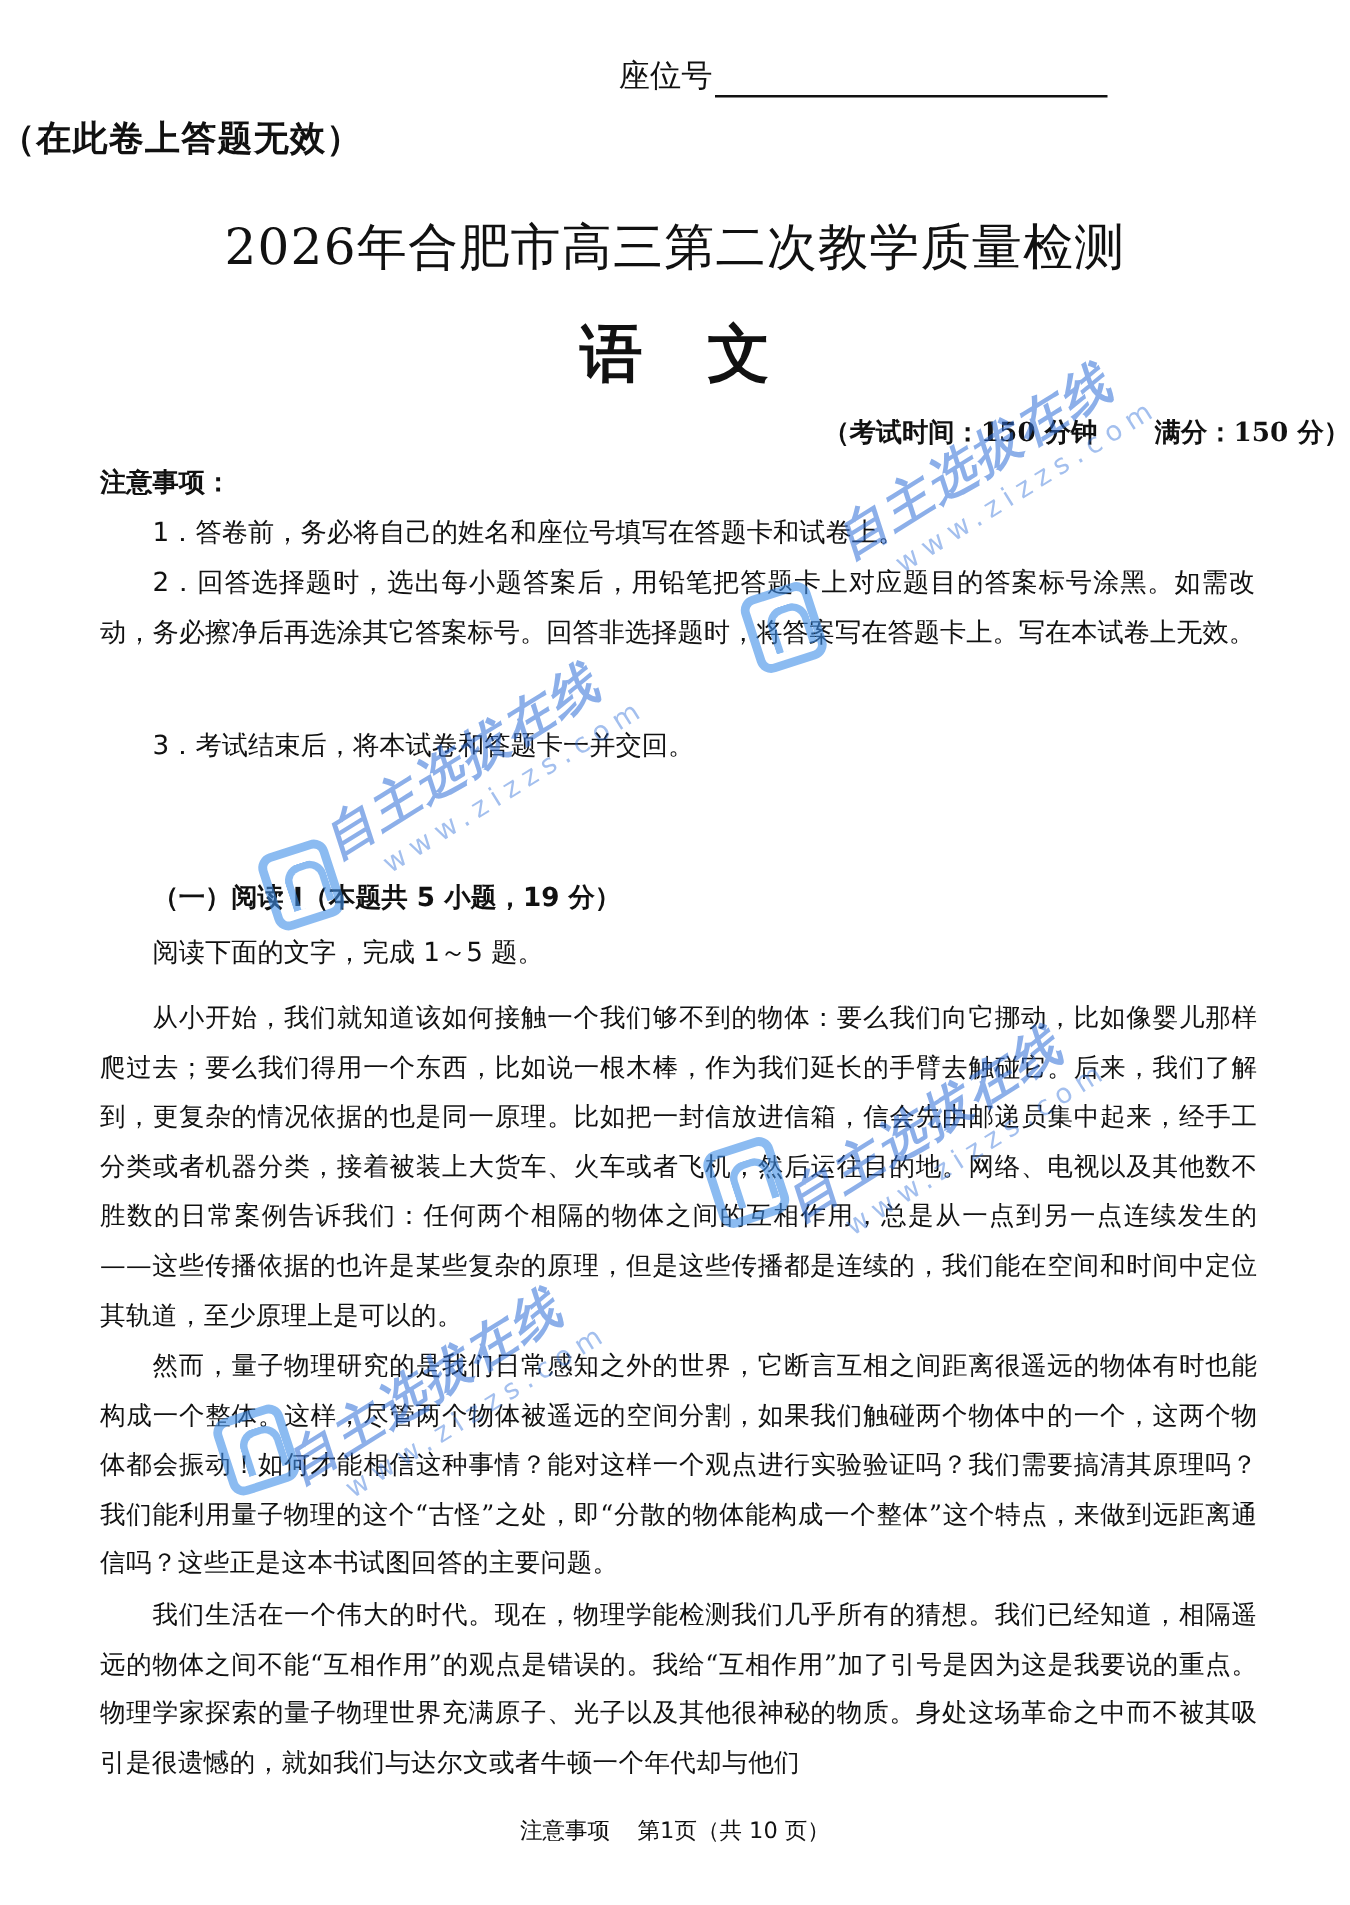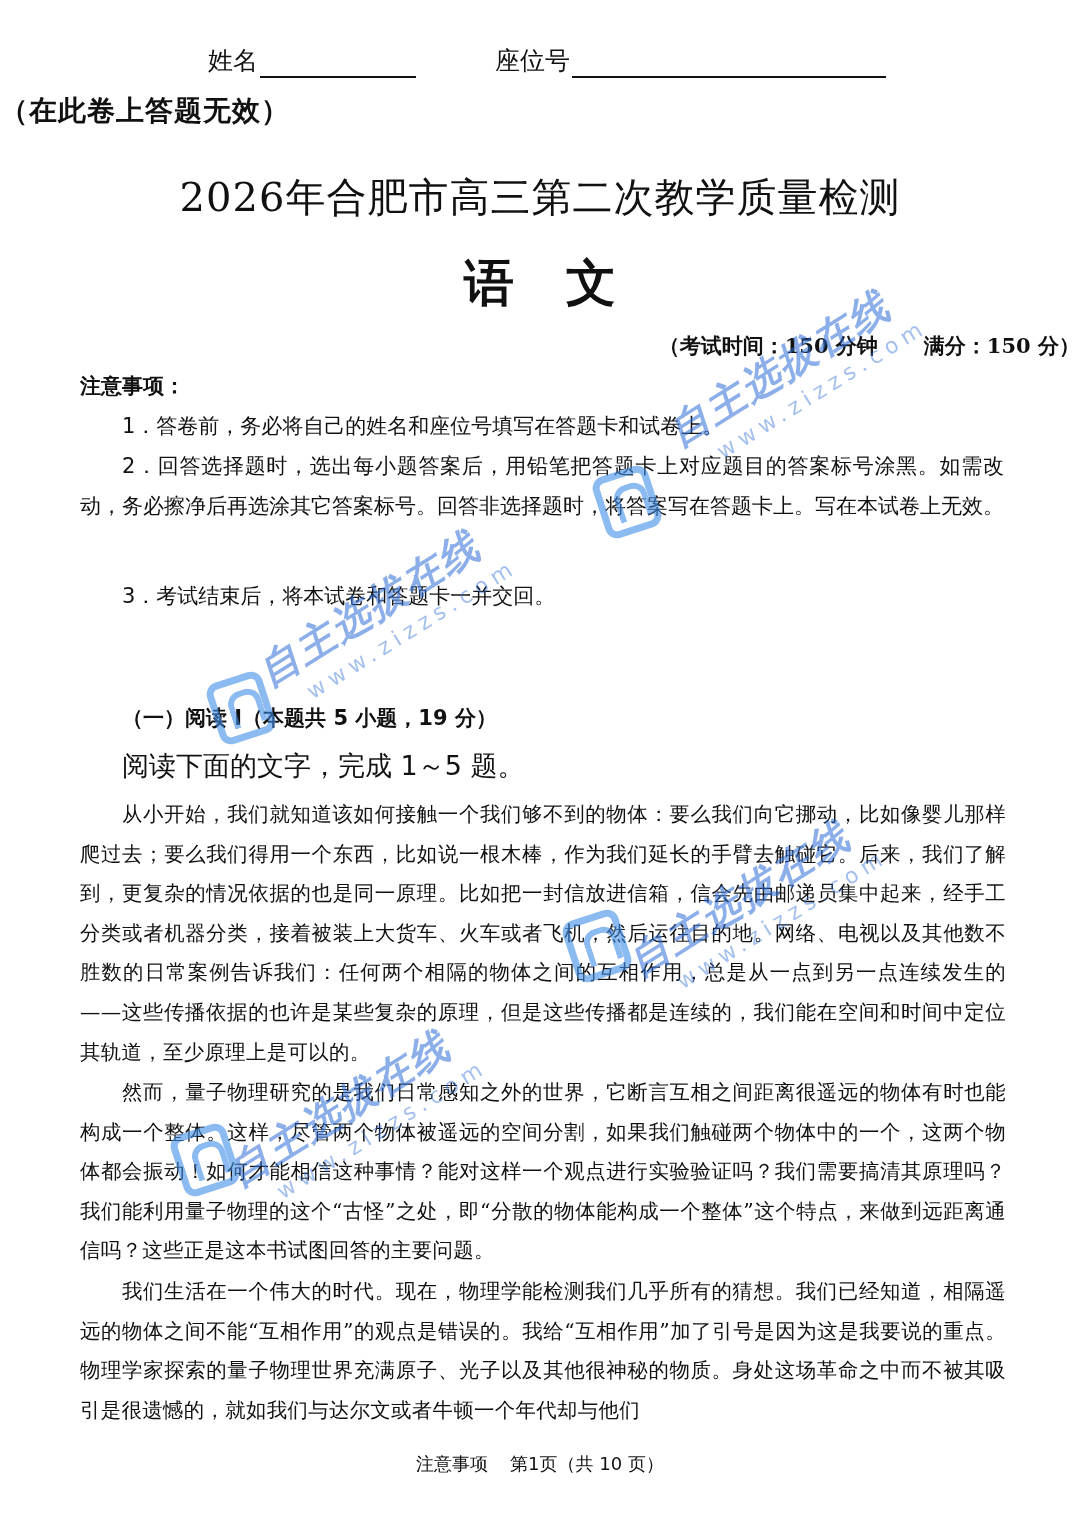--- a/index.html
+++ b/index.html
@@ -29,21 +29,21 @@
     .notice-title { position: absolute; top: 372px; left: 80px; font-family: "DejaVu Sans", sans-serif; font-size: 21px; font-weight: bold; text-align: center; }
 
     .notice { position: absolute; left: 80px; width: 924px; font-family: "DejaVu Sans", sans-serif; font-size: 21px; line-height: 40px; text-align: justify; }
     .notice.n1 { top: 406px; }
     .notice.n2 { top: 446px; }
     .notice.n3 { top: 576px; }
     .notice .indent { display: inline-block; width: 42px; }
 
     .section-heading { position: absolute; top: 652px; left: 80px; font-family: "DejaVu Sans", sans-serif; font-size: 24px; font-weight: bold; }
     .sub-heading { position: absolute; top: 704px; left: 122px; font-family: "DejaVu Sans", sans-serif; font-size: 21px; font-weight: bold; }
-    .instruction { position: absolute; top: 748px; left: 122px; font-family: "DejaVu Sans", sans-serif; font-size: 27px; }
+    .instruction { position: absolute; top: 748px; left: 122px; font-family: "DejaVu Sans", sans-serif; font-size: 21px; }
 
     .passage { position: absolute; left: 80px; width: 926px; font-family: "DejaVu Serif", serif; font-size: 20.4px; line-height: 39.6px; text-align: justify; letter-spacing: 0.35px; }
     .passage p { text-indent: 42px; }
     .passage.p1 { top: 795px; }
     .passage.p2 { top: 1073px; }
     .passage.p3 { top: 1272px; }
 
     .footer { position: absolute; top: 1452px; left: 0; width: 1080px; text-align: center; font-family: "DejaVu Sans", sans-serif; font-size: 18px; }
     .footer .gap { display: inline-block; width: 22px; }
 
@@ -53,24 +53,20 @@
     .wm .wm-url { font-size: 22px; letter-spacing: 6px; display: block; margin-left: 30px; opacity: 0.8; }
     .wm-logo { position: absolute; width: 58px; height: 64px; border: 7px solid #3f8ee8; border-radius: 12px; opacity: 0.6; transform: rotate(-18deg); pointer-events: none; }
     .wm-logo::after { content: ""; position: absolute; left: 10px; top: 8px; width: 22px; height: 30px; border: 6px solid #3f8ee8; border-bottom: none; border-radius: 14px 14px 0 0; }
   </style>
 </head>
 <body>
 
 <div class="page">
 
   <div class="id-row">
-    <div class="id-field name">
-      <span class="id-label">姓名</span>
-      <span class="blank"></span>
-    </div>
     <div class="id-field seat">
       <span class="id-label">座位号</span>
       <span class="blank"></span>
     </div>
   </div>
 
   <div class="invalid-note">（在此卷上答题无效）</div>
 
   <div class="exam-title">2026年合肥市高三第二次教学质量检测</div>
   <div class="subject">语文</div>

